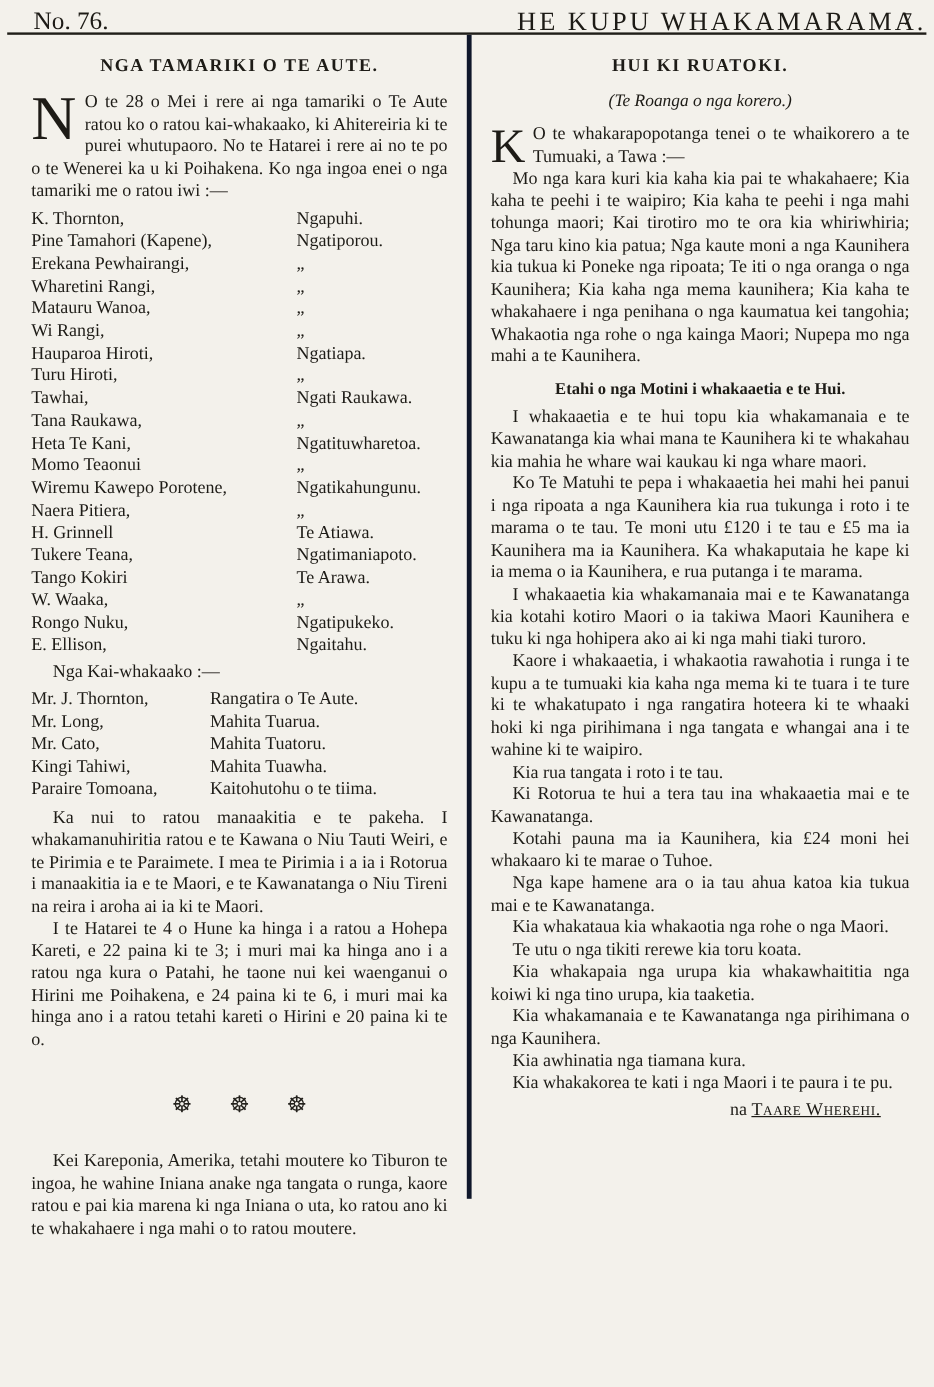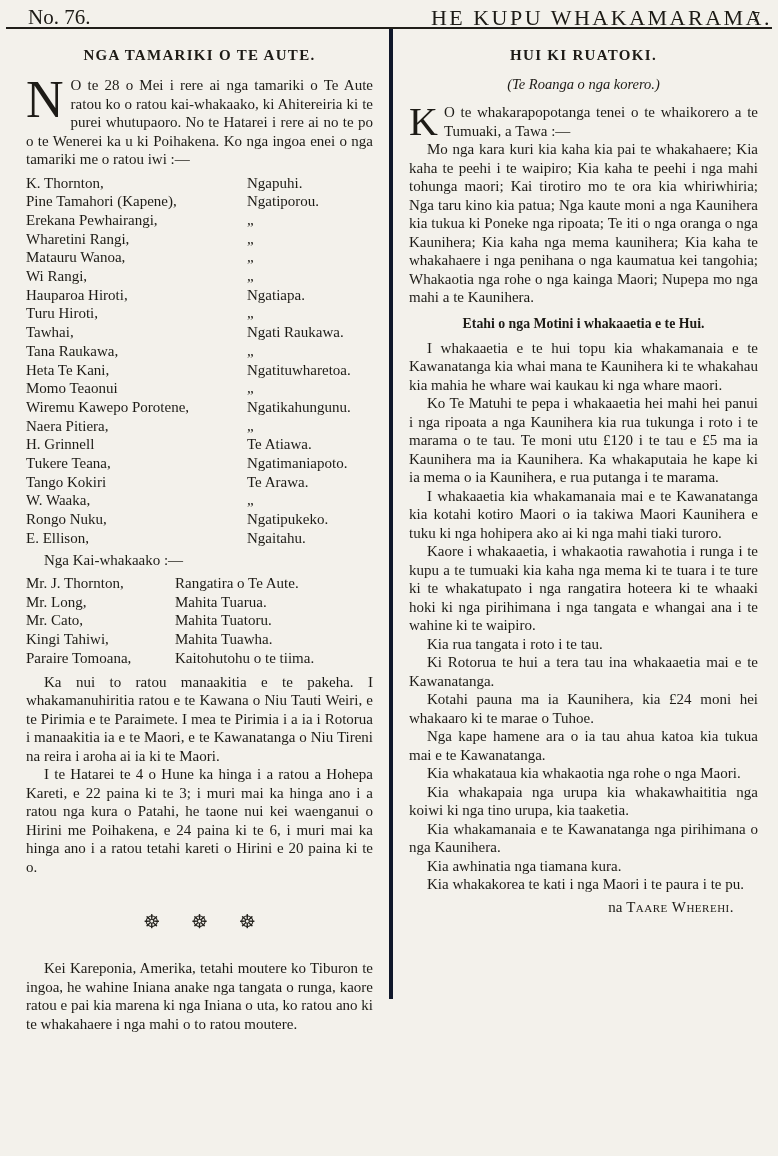--- a/index.html
+++ b/index.html
@@ -27,21 +27,21 @@
   .roster{margin:5px 0 2px;}
   .row{display:flex;font-size:15px;line-height:18.7px;}
   .row .nm{flex:0 0 auto;min-width:221px;white-space:nowrap;}
   .row .iwi{flex:0 0 auto;white-space:nowrap;}
   .teachers .nm{min-width:149px;}
   .list-heading{margin-top:3px;}
   .spacer-sm{height:3px;}
   .motini-heading{text-align:center;font-weight:bold;font-size:13.8px;margin:9px 0 7px;}
   .ornament{text-align:center;font-size:19px;word-spacing:26px;margin:34px 0 26px;color:#23211c;}
   .signature{text-align:right;font-size:15px;margin-top:5px;padding-right:24px;}
-  .sig-name{font-variant:small-caps;letter-spacing:0.5px;}
+  .sig-name{font-variant:small-caps;letter-spacing:0.5px;text-decoration:underline;}
 </style>
 </head>
 <body>
 
 <div class="page">
 
   <div class="header">
     <span class="issue">No. 76.</span>
     <div class="masthead">HE KUPU WHAKAMARAMA.</div>
     <span class="pagenum">7</span>
@@ -183,20 +183,21 @@
 
       <p>I whakaaetia e te hui topu kia whakamanaia e te Kawanatanga kia whai mana te Kaunihera ki te whakahau kia mahia he whare wai kaukau ki nga whare maori.</p>
       <p>Ko Te Matuhi te pepa i whakaaetia hei mahi hei panui i nga ripoata a nga Kaunihera kia rua tukunga i roto i te marama o te tau. Te moni utu £120 i te tau e £5 ma ia Kaunihera ma ia Kaunihera. Ka whakaputaia he kape ki ia mema o ia Kaunihera, e rua putanga i te marama.</p>
       <p>I whakaaetia kia whakamanaia mai e te Kawanatanga kia kotahi kotiro Maori o ia takiwa Maori Kaunihera e tuku ki nga hohipera ako ai ki nga mahi tiaki turoro.</p>
       <p>Kaore i whakaaetia, i whakaotia rawahotia i runga i te kupu a te tumuaki kia kaha nga mema ki te tuara i te ture ki te whakatupato i nga rangatira hoteera ki te whaaki hoki ki nga pirihimana i nga tangata e whangai ana i te wahine ki te waipiro.</p>
       <p>Kia rua tangata i roto i te tau.</p>
       <p>Ki Rotorua te hui a tera tau ina whakaaetia mai e te Kawanatanga.</p>
       <p>Kotahi pauna ma ia Kaunihera, kia £24 moni hei whakaaro ki te marae o Tuhoe.</p>
       <p>Nga kape hamene ara o ia tau ahua katoa kia tukua mai e te Kawanatanga.</p>
       <p>Kia whakataua kia whakaotia nga rohe o nga Maori.</p>
+      <p>Te utu o nga tikiti rerewe kia toru koata.</p>
       <p>Kia whakapaia nga urupa kia whakawhaititia nga koiwi ki nga tino urupa, kia taaketia.</p>
       <p>Kia whakamanaia e te Kawanatanga nga pirihimana o nga Kaunihera.</p>
       <p>Kia awhinatia nga tiamana kura.</p>
       <p>Kia whakakorea te kati i nga Maori i te paura i te pu.</p>
 
       <div class="signature"><span>na </span><span class="sig-name">Taare Wherehi.</span></div>
     </div>
 
   </div>
 </div>

